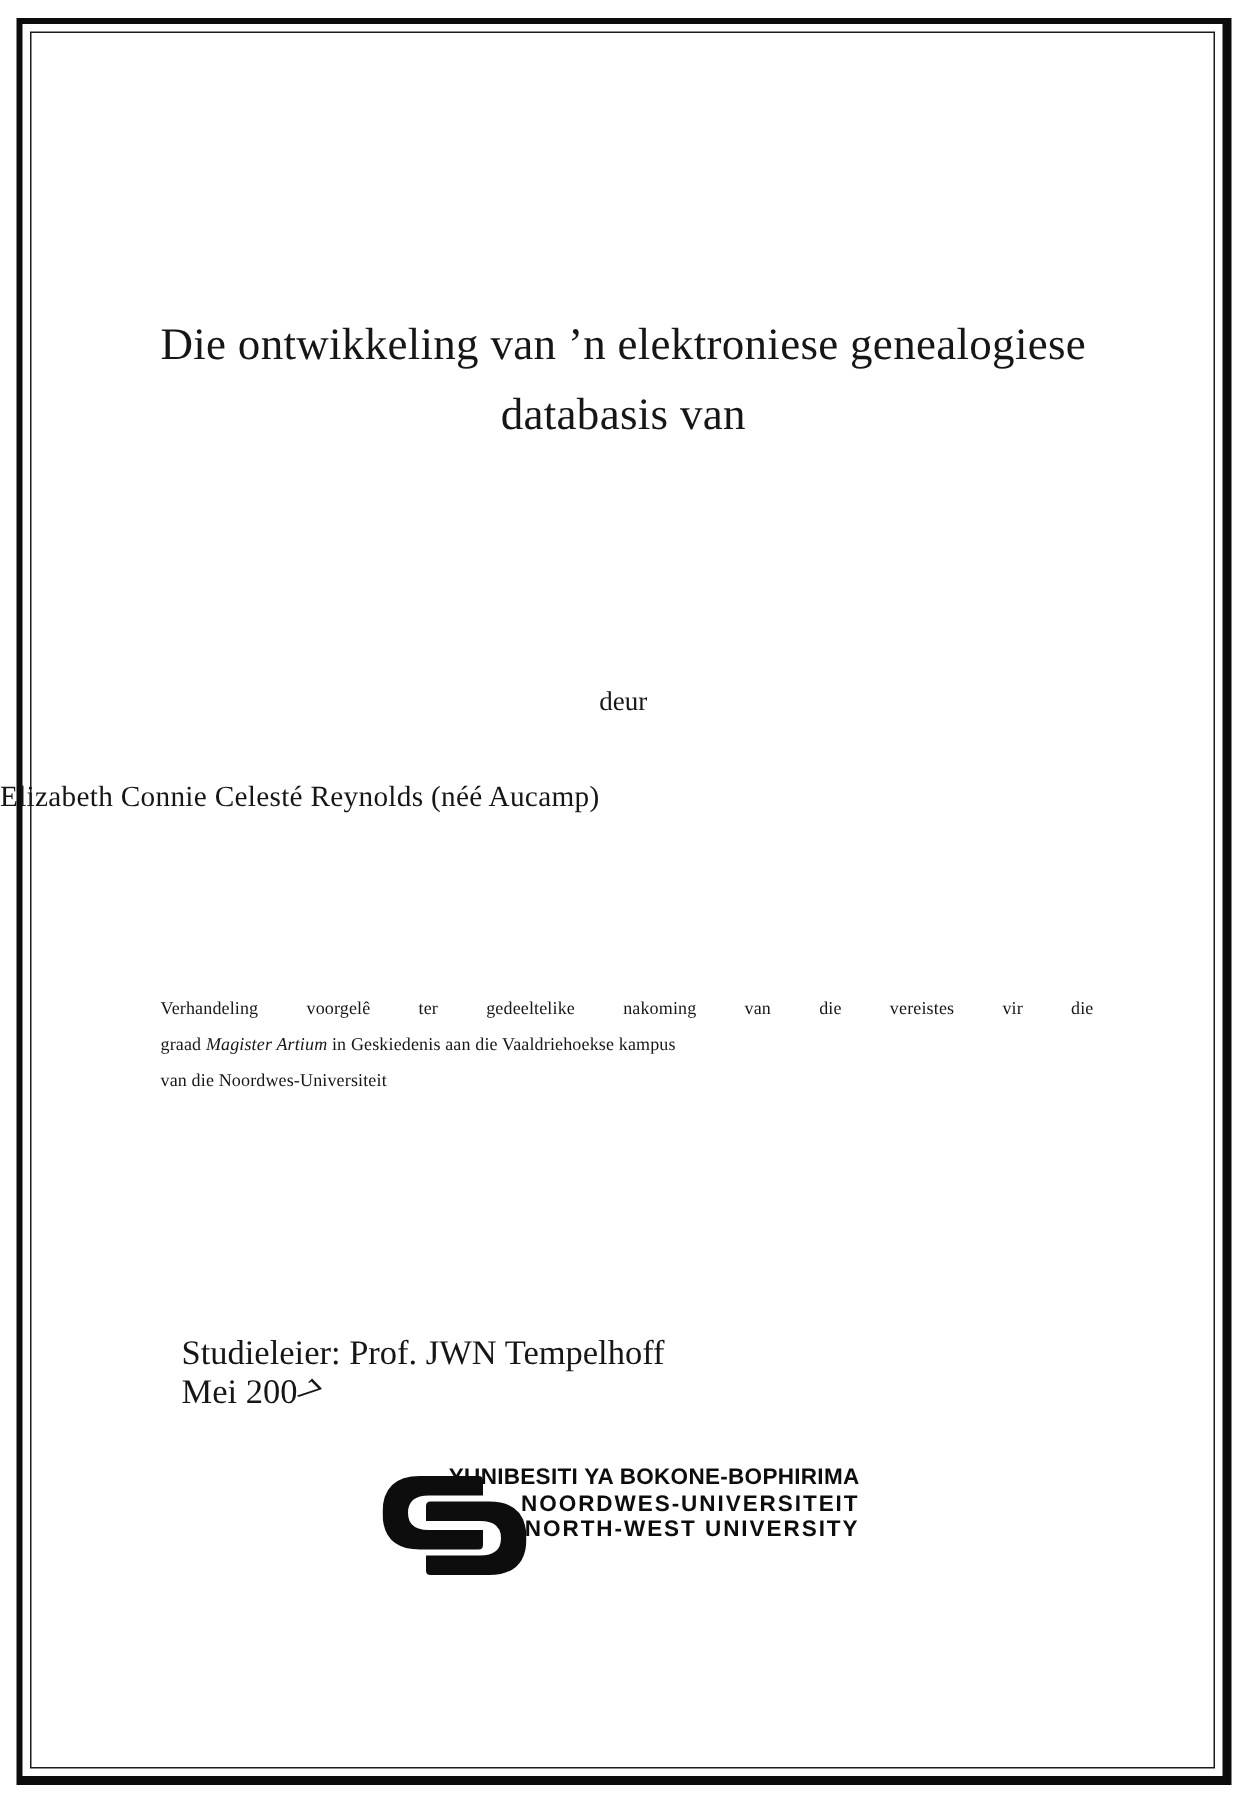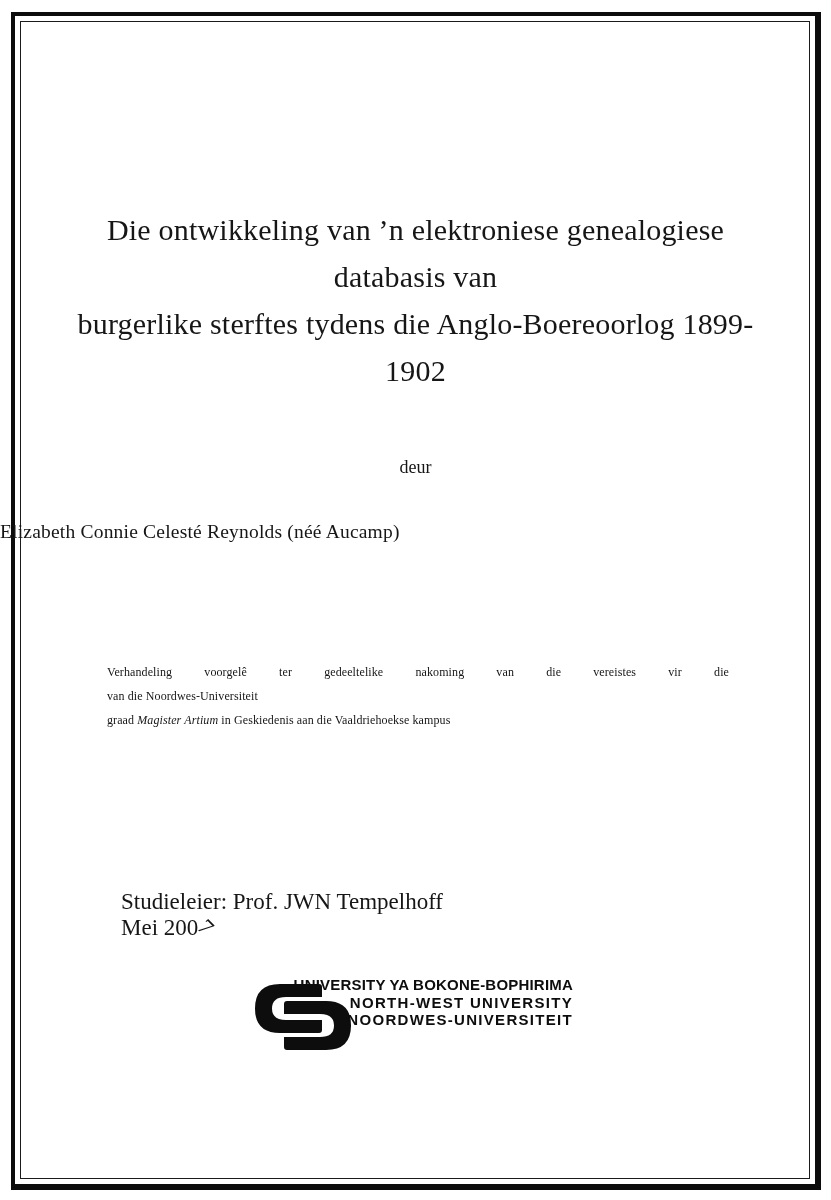--- a/index.html
+++ b/index.html
@@ -70,43 +70,42 @@
 </head>
 <body>
 
 <div class="page">
 
   <div class="frame-outer"></div>
   <div class="frame-inner"></div>
 
   <div class="title">
     <div>Die ontwikkeling van ’n elektroniese genealogiese databasis van</div>
-    <div>burgerlike sterftes tydens die Anglo-Boereoorlog 1899-1902</div>
   </div>
 
   <div class="byline">deur</div>
 
   <div class="author">Elizabeth Connie Celesté Reynolds (néé Aucamp)</div>
 
   <div class="submission">
     <div class="jline">Verhandeling voorgelê ter gedeeltelike nakoming van die vereistes vir die</div>
+    <div><span>graad </span><span class="it">Magister Artium</span><span> in Geskiedenis aan die Vaaldriehoekse kampus</span></div>
     <div>van die Noordwes-Universiteit</div>
-    <div><span>graad </span><span class="it">Magister Artium</span><span> in Geskiedenis aan die Vaaldriehoekse kampus</span></div>
   </div>
 
   <div class="credits">
     <div>Studieleier: Prof. JWN Tempelhoff</div>
     <div><span>Mei 200</span><span class="digit7">7</span></div>
   </div>
 
   <div class="logo">
     <svg class="logo-mark" width="96" height="66" viewBox="0 0 96 66" aria-hidden="true">
       <path d="M25 0 H64 Q67 0 67 3 V13 H31 Q17 13 17 24.5 Q17 36 31 36 H67 V46 Q67 49 64 49 H25 Q0 49 0 24.5 Q0 0 25 0 Z" fill="#0d0d0d"></path>
       <path d="M25 0 H64 Q67 0 67 3 V13 H31 Q17 13 17 24.5 Q17 36 31 36 H67 V46 Q67 49 64 49 H25 Q0 49 0 24.5 Q0 0 25 0 Z" fill="#0d0d0d" transform="rotate(180 48 33)"></path>
     </svg>
     <div class="wordmark">
-      <div>UNIVERSITY YA BOKONE-BOPHIRIMA</div>
+      <div>YUNIBESITI YA BOKONE-BOPHIRIMA</div>
+      <div class="ls-wide">NOORDWES-UNIVERSITEIT</div>
       <div class="ls-wide">NORTH-WEST UNIVERSITY</div>
-      <div class="ls-wide">NOORDWES-UNIVERSITEIT</div>
     </div>
   </div>
 
 </div>
 
 </body></html>

